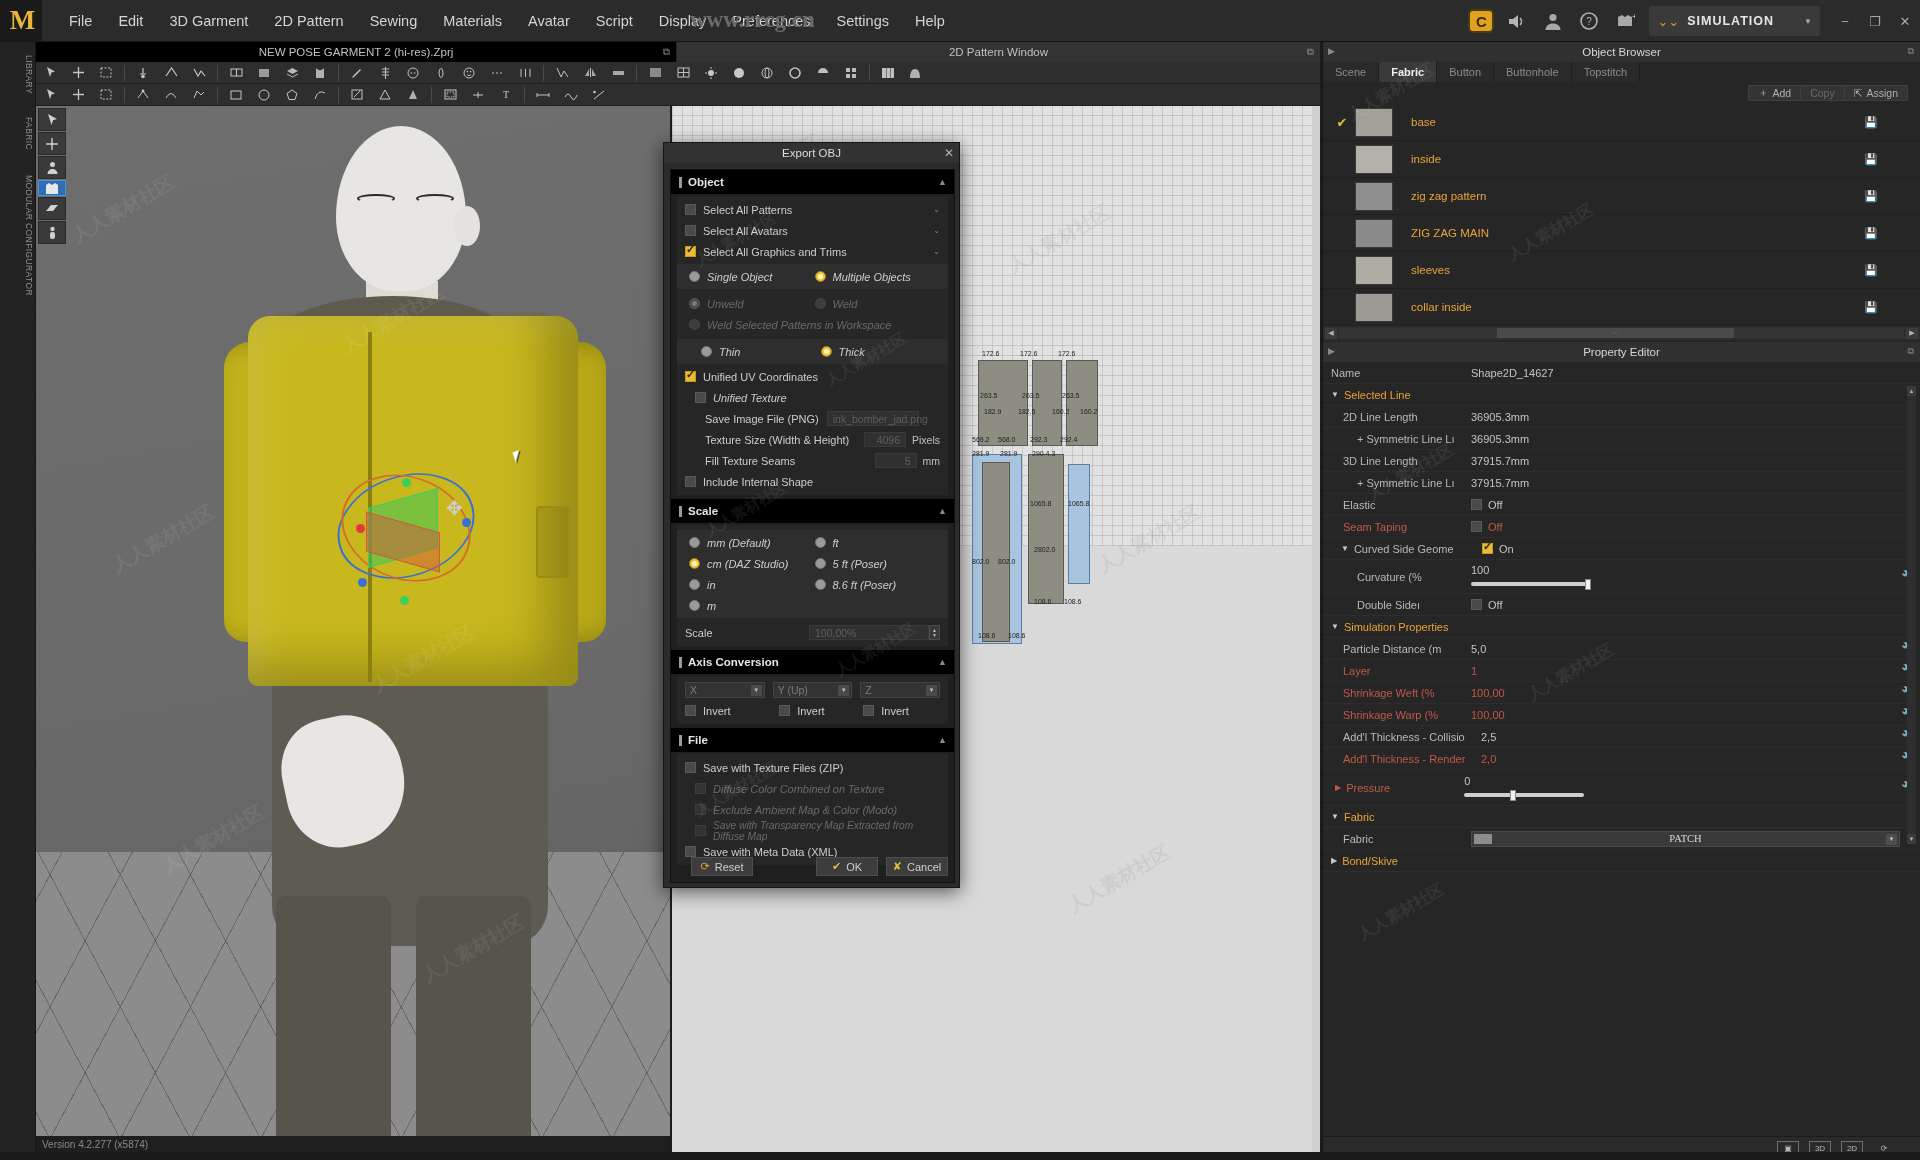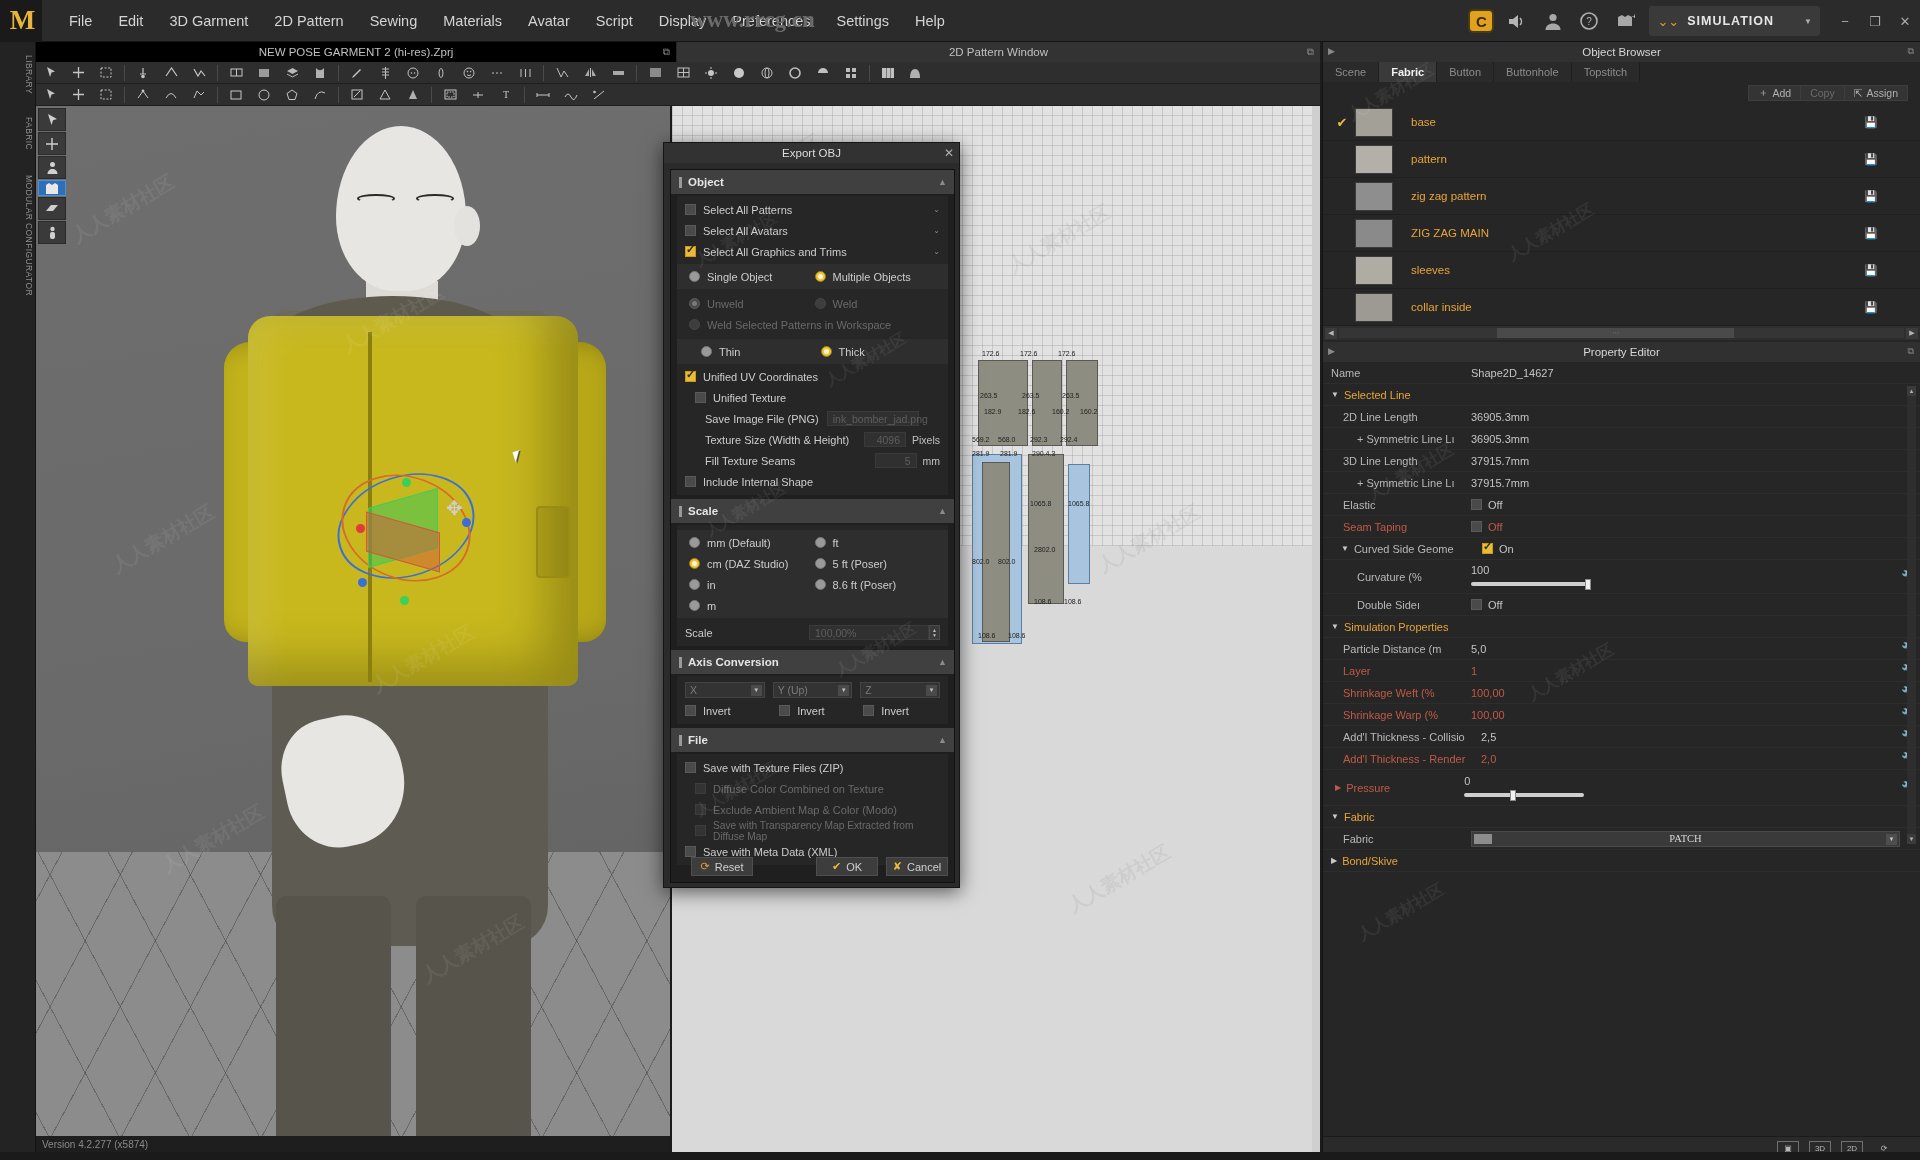--- a/index.html
+++ b/index.html
@@ -237,35 +237,35 @@
   .dlg-close {
     position:absolute; right:5px; top:3px; font-size:12px; color:#b0b0b0;
   }
   .dlg-body {
     position:absolute; left:6px; top:26px; width:285px; height:714px;
     background:#1f1f1f; border:1px solid #111;
     overflow:hidden;
   }
   .sect-head {
     display:flex; align-items:center; height:24px; padding-left:8px;
-    background:#404040; position:relative;
+    background:#000000; position:relative;
   }
   .sect-head .bar {
     width:3px; height:11px; background:#9a9a9a; margin-right:6px;
   }
   .sect-head .ttl { font-size:11.5px; font-weight:bold; color:#e4e4e4; }
   .sect-head .chev { position:absolute; right:7px; top:7px; font-size:9px; color:#8a8a8a; }
   .group {
     background:#262626; margin:2px 6px 0 6px; padding:3px 0;
   }
   .row {
     display:flex; align-items:center; height:21px; padding:0 8px;
     font-size:11px; color:#cdcdcd;
   }
-  .row.sub { padding-left:18px; }
+  .row.sub { padding-left:18px;font-style:italic; }
   .row.sub2 { padding-left:28px; }
   .row.dim, .row.dim * { color:#6a6a6a !important; }
   .cb {
     width:11px;height:11px; background:#4a4a4a; border:1px solid #5a5a5a;
     margin-right:7px; flex:none; position:relative;
   }
   .cb.on { background:#e8bb3a; border-color:#c89a1a; }
   .cb.on::after {
     content:"✓"; position:absolute; left:0px; top:-4px;
     font-size:11px; color:#3a2c00; font-weight:bold;
@@ -1187,21 +1187,21 @@
     <div class="fabric-list">
       <div class="fabric-row">
         <span class="fr-check">✔</span>
         <span class="fr-swatch"></span>
         <span class="fr-name">base</span>
         <span class="fr-save">💾</span>
       </div>
       <div class="fabric-row">
         <span class="fr-check"></span>
         <span class="fr-swatch" style="background:#b2b0a8"></span>
-        <span class="fr-name">pattern</span>
+        <span class="fr-name">inside</span>
         <span class="fr-save">💾</span>
       </div>
       <div class="fabric-row">
         <span class="fr-check"></span>
         <span class="fr-swatch" style="background:#8e8e8e"></span>
         <span class="fr-name">zig zag pattern</span>
         <span class="fr-save">💾</span>
       </div>
       <div class="fabric-row">
         <span class="fr-check"></span>

